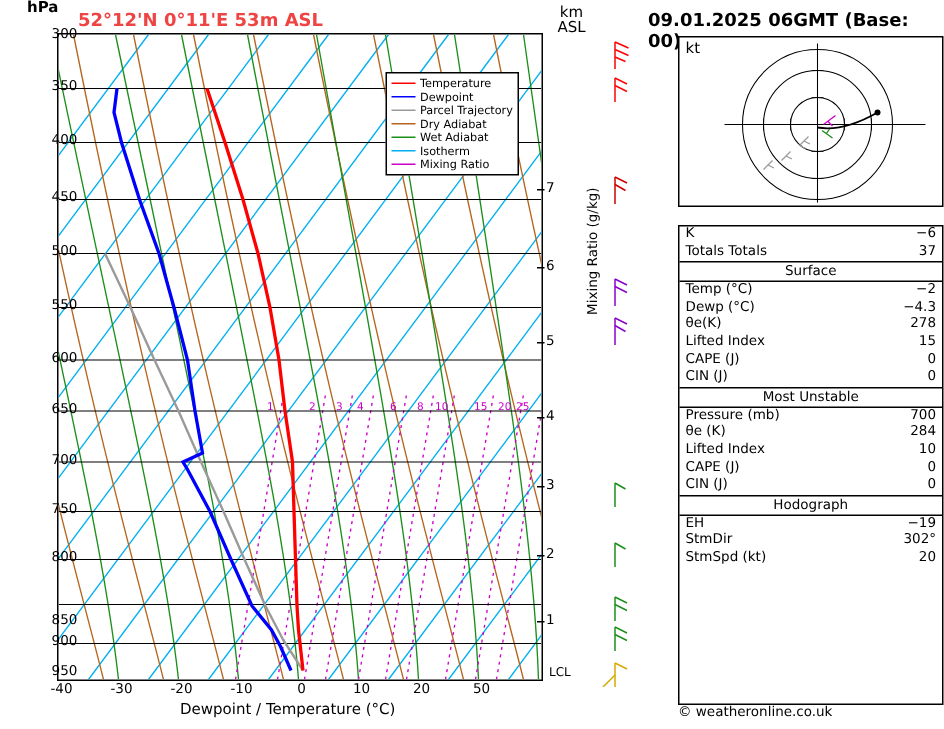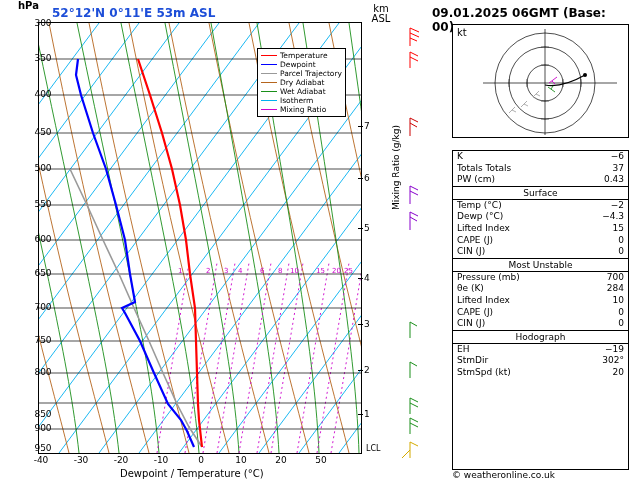--- a/index.html
+++ b/index.html
@@ -1,20 +1,20 @@
 <!DOCTYPE html>
 <html><head>
 <meta charset="utf-8">
 <style>
   html,body{margin:0;padding:0;}
   body{width:629px;height:486px;background:#ffffff;font-family:"DejaVu Sans",sans-serif;overflow:hidden;position:relative;}
   .abs{position:absolute;}
   
   #sounding{left:0;top:0;width:420px;height:486px;}
-  #title-left{left:52px;top:6px;font-size:12px;font-weight:bold;color:#1d4ed8;}
+  #title-left{left:52px;top:6px;font-size:12px;font-weight:bold;color:#ef4444;}
   #hpa-label{left:18px;top:0;font-size:10px;color:#000;font-weight:bold;}
   #km-label{left:368px;top:4px;font-size:10px;color:#000;text-align:center;width:26px;line-height:10px;}
   #plot{left:38px;top:22px;width:322px;height:430px;border:1px solid #000;background:#fff;overflow:hidden;}
   .ytick{position:absolute;right:362px;font-size:9px;color:#000;transform:translateY(-50%);text-align:center;width:30px;}
   .xtick{position:absolute;top:455px;font-size:9px;color:#000;transform:translateX(-50%);}
   #xaxis-title{left:120px;top:468px;font-size:10px;color:#000;}
   .kmtick{position:absolute;left:364px;font-size:9px;color:#000;transform:translateY(-50%);}
   .kmtickline{position:absolute;left:358px;width:5px;height:1px;background:#000;}
   #mixlabel{position:absolute;left:391px;top:210px;font-size:9px;color:#000;transform:rotate(-90deg);transform-origin:left top;white-space:nowrap;}
   #legend{position:absolute;left:218px;top:25px;background:#fff;border:1px solid #000;padding:2px 3px;font-size:7.5px;line-height:9px;}
@@ -279,35 +279,35 @@
 
 <div class="abs" id="tablebox">
   <div class="trow">
       <span>K</span>
       <span>−6</span>
     </div>
   <div class="trow">
       <span>Totals Totals</span>
       <span>37</span>
     </div>
-  <div class="trow">
-      <span>PW (cm)</span>
-      <span>0.43</span>
-    </div>
 
   <div class="thead">Surface</div>
   <div class="trow">
       <span>Temp (°C)</span>
       <span>−2</span>
     </div>
   <div class="trow">
       <span>Dewp (°C)</span>
       <span>−4.3</span>
     </div>
   <div class="trow">
+      <span>θe(K)</span>
+      <span>278</span>
+    </div>
+  <div class="trow">
       <span>Lifted Index</span>
       <span>15</span>
     </div>
   <div class="trow">
       <span>CAPE (J)</span>
       <span>0</span>
     </div>
   <div class="trow">
       <span>CIN (J)</span>
       <span>0</span>

